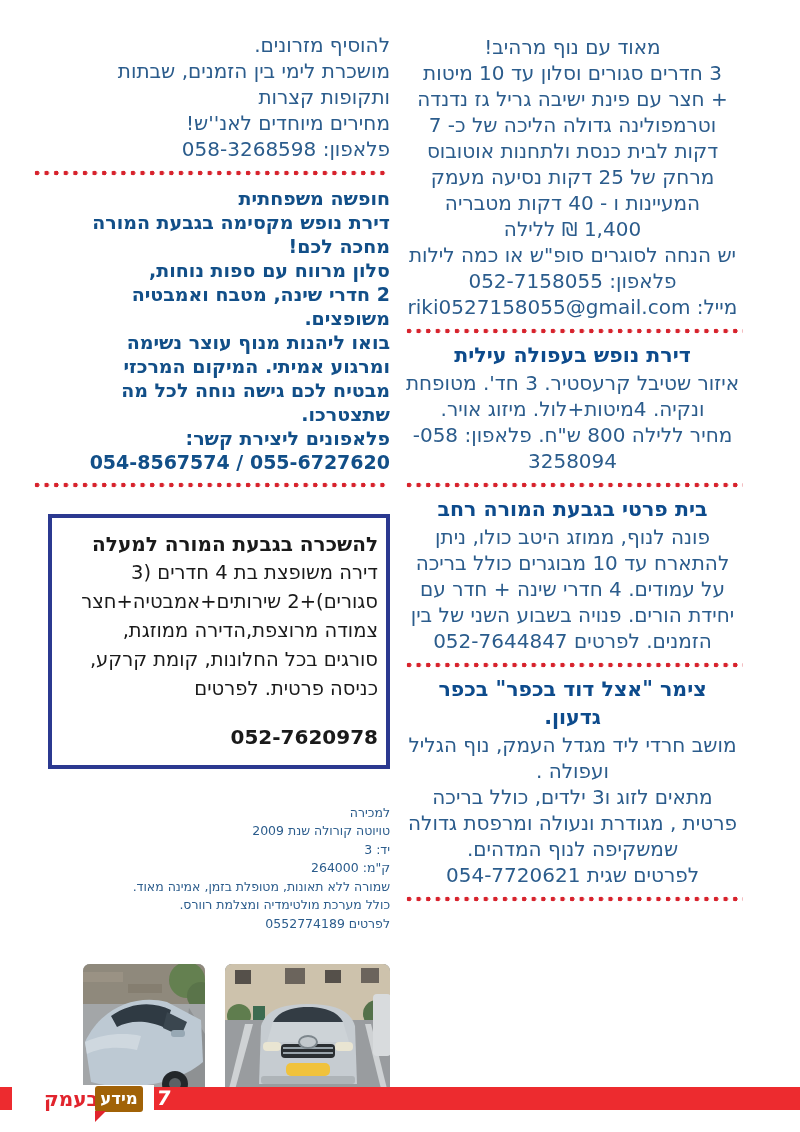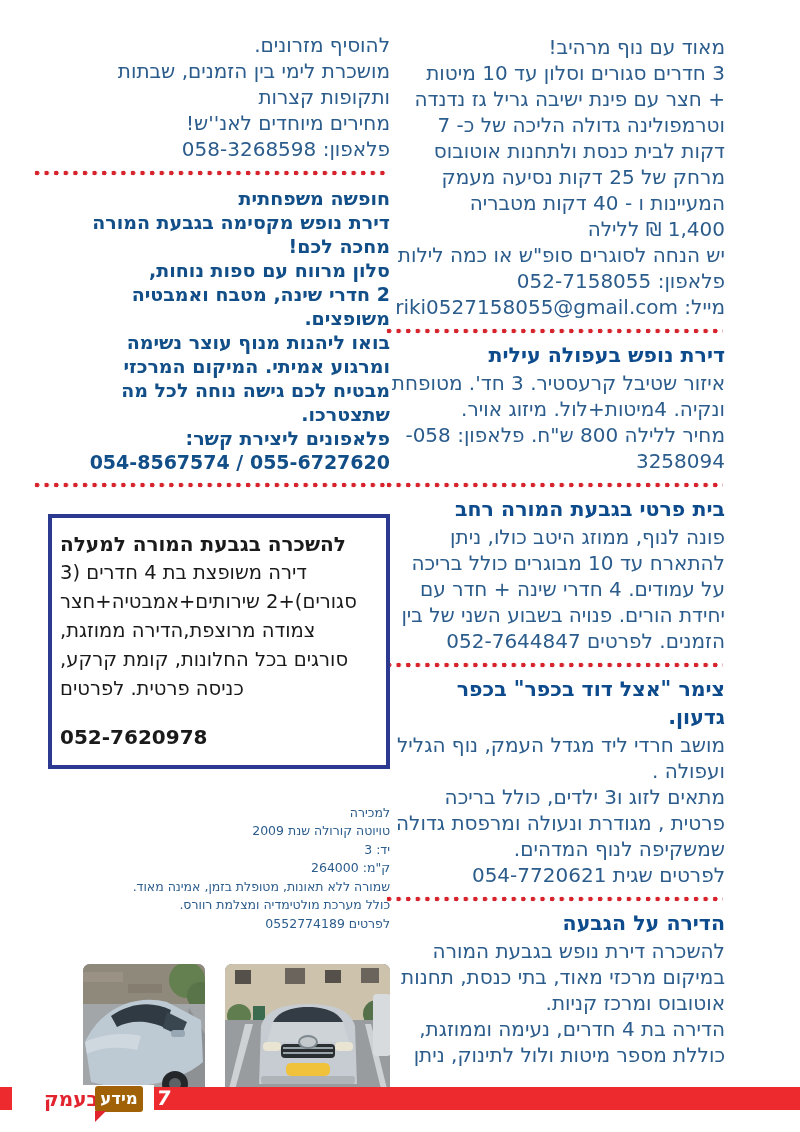--- a/index.html
+++ b/index.html
@@ -1,34 +1,34 @@
 <!DOCTYPE html>
 <html lang="he"><head>
 <meta charset="utf-8">
 <style>
   html,body{margin:0;padding:0;background:#fff;}
   .page{
     position:relative;width:800px;height:1132px;background:#ffffff;
     font-family:"DejaVu Sans","Liberation Sans",sans-serif;overflow:hidden;
   }
   .col{position:absolute;direction:rtl;text-align:right;color:#2b5c8c;}
-  .col-right{top:34px;left:380px;width:345px;}
+  .col-right{top:34px;left:400px;width:345px;text-align:center;}
   .col-left{top:32px;left:28px;width:362px;}
   .ad-body{white-space:pre-line;font-size:20px;line-height:26px;}
   .ad-title{white-space:pre-line;font-weight:bold;color:#0d4b8c;font-size:20.5px;line-height:28px;margin:3px 0 1px;}
   .sep{
     height:6px;margin:8px 2px 7px 6px;
     background-image:radial-gradient(circle at 3px 3px,#d7222c 2.1px,rgba(0,0,0,0) 2.6px);
     background-size:9.6px 6px;background-repeat:repeat-x;
   }
   .family-ad .ad-body{font-weight:bold;font-size:19px;line-height:24px;color:#124f88;}
   .family-ad{margin-top:10px;}
   .boxed-ad{
     border:4px solid #2b3990;margin:26px 0 0 20px;padding:12px 8px 14px;
-    text-align:left;color:#1a1a1a;
+    text-align:right;color:#1a1a1a;
   }
   .box-title{font-weight:bold;font-size:20px;line-height:28px;}
   .box-body{white-space:pre-line;font-size:19.5px;line-height:29px;}
   .box-phone{font-weight:bold;font-size:20px;line-height:28px;margin-top:20px;}
   .car-ad{margin-top:16px;text-align:right;font-size:12.5px;line-height:18.5px;color:#2b5c8c;white-space:pre-line;}
   .photos{margin:12px 0 0 55px;direction:ltr;display:flex;gap:20px;}
   .photo{height:133px;border-radius:7px;overflow:hidden;background:#a8abac;}
   .photo svg{display:block;}
   
   .footer-bar{position:absolute;left:0;top:1087px;width:800px;height:23px;background:#ed2b2f;}
@@ -92,28 +92,20 @@
 גדעון.</div>
       <div class="ad-body">מושב חרדי ליד מגדל העמק, נוף הגליל
 ועפולה .
 מתאים לזוג ו3 ילדים, כולל בריכה
 פרטית , מגודרת ונעולה ומרפסת גדולה
 שמשקיפה לנוף המדהים.
 לפרטים שגית 054-7720621</div>
     </section>
     <div class="sep"></div>
 
-    <section class="ad">
-      <div class="ad-title">הדירה על הגבעה</div>
-      <div class="ad-body">להשכרה דירת נופש בגבעת המורה
-במיקום מרכזי מאוד, בתי כנסת, תחנות
-אוטובוס ומרכז קניות.
-הדירה בת 4 חדרים, נעימה וממוזגת,
-כוללת מספר מיטות ולול לתינוק, ניתן</div>
-    </section>
   </div>
 
   <div class="col col-left">
     <section class="ad">
       <div class="ad-body">להוסיף מזרונים.
 מושכרת לימי בין הזמנים, שבתות
 ותקופות קצרות
 מחירים מיוחדים לאנ''ש!
 פלאפון: 058-3268598</div>
     </section>

